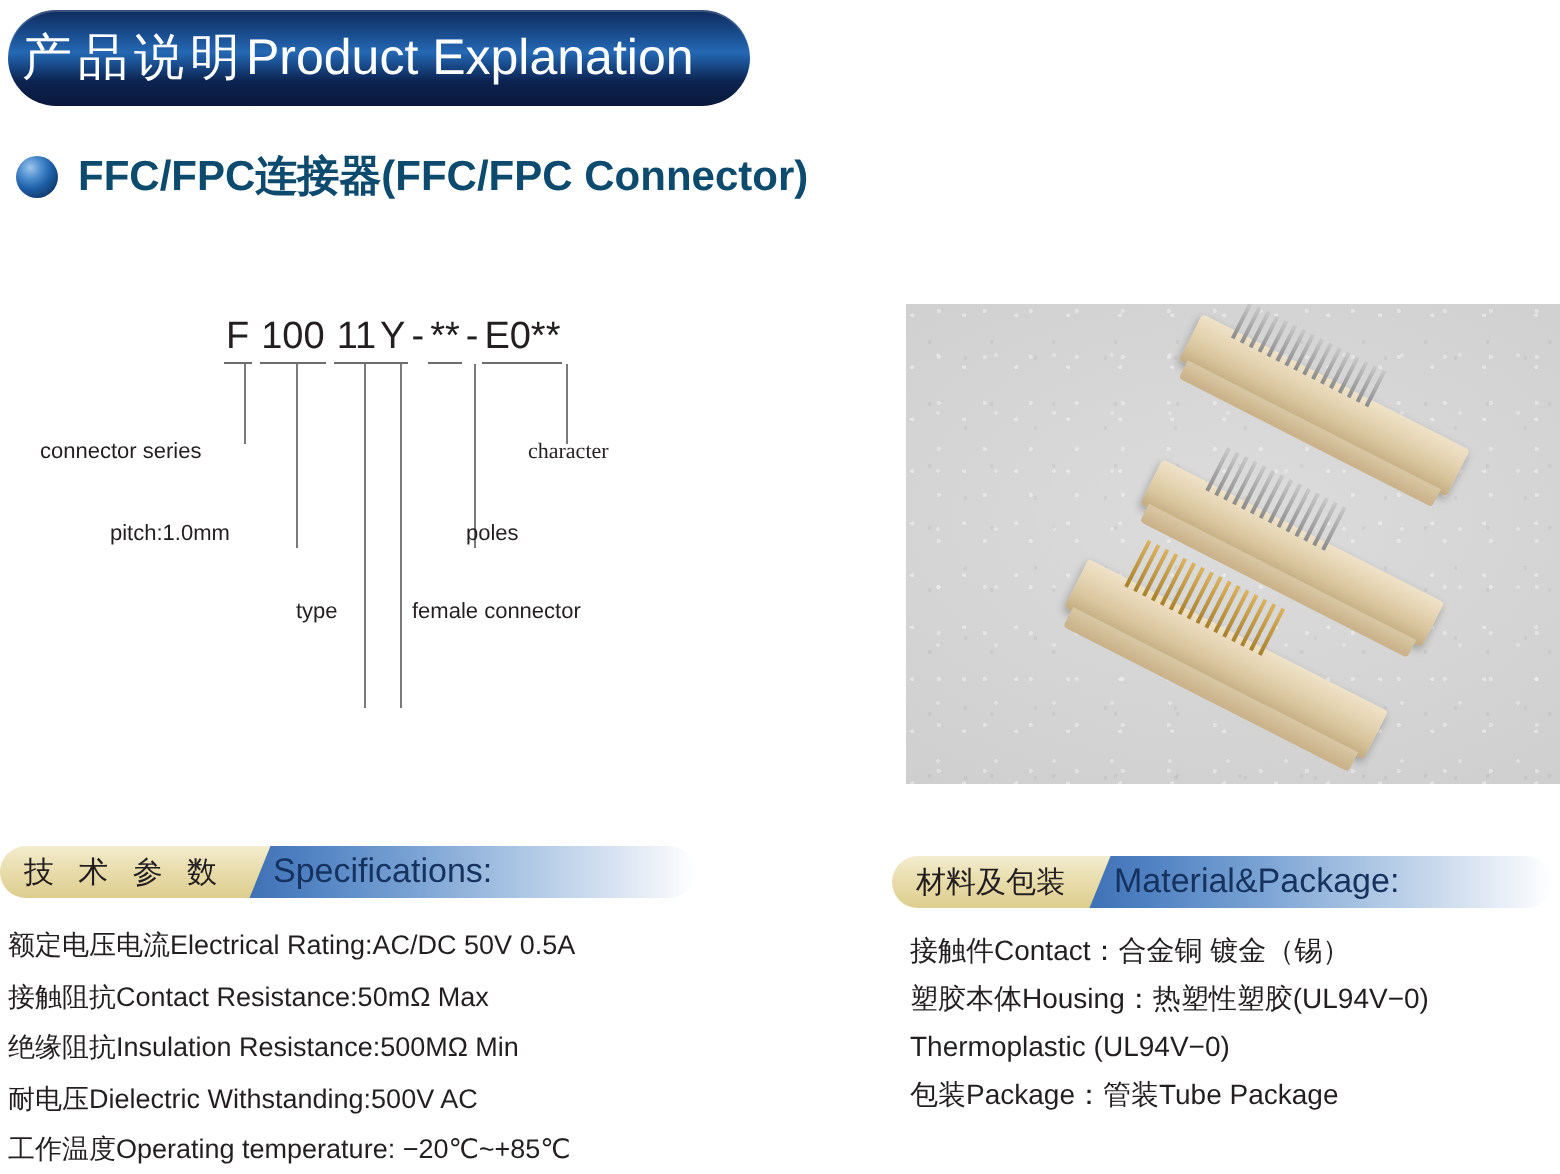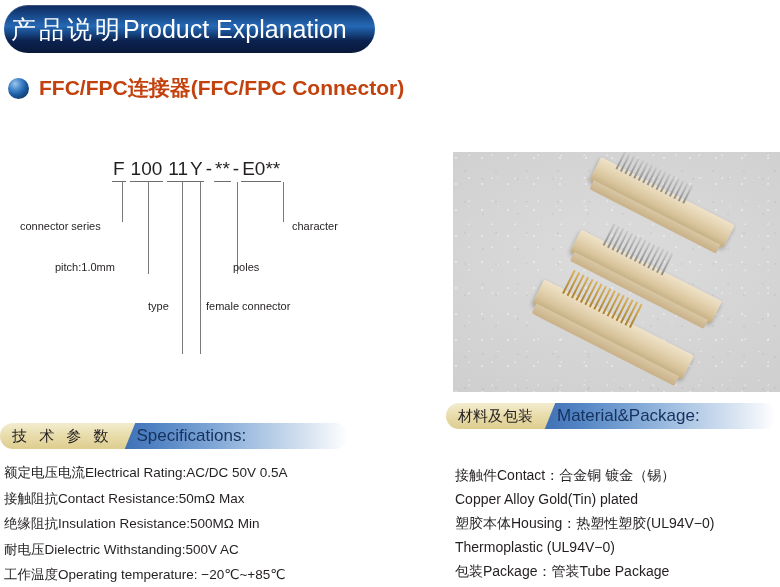--- a/index.html
+++ b/index.html
@@ -79,21 +79,21 @@
       radial-gradient(circle at 34% 28%,
         #9fc6ea 0%,
         #4f8fd0 26%,
         #1d5fa6 52%,
         #123f73 76%,
         #0a2347 100%);
     flex: 0 0 auto;
   }
   .section-title-text {
     margin-left: 10px;
-    color: #c2410c;
+    color: #0c4a6e;
     font-size: 21px;
     font-weight: bold;
     white-space: nowrap;
   }
 
   
   .diagram {
     position: absolute;
     left: 0px;
     top: 120px;
@@ -278,21 +278,21 @@
   <div class="lead" style="left:182px; top:62px; height:172px;"></div>
   <div class="lead" style="left:200px; top:62px; height:172px;"></div>
   <div class="lead" style="left:237px; top:62px; height:92px;"></div>
   <div class="lead" style="left:283px; top:62px; height:40px;"></div>
 
   <div class="dlabel" style="left:20px; top:100px;">connector series</div>
   <div class="dlabel" style="left:55px; top:141px;">pitch:1.0mm</div>
   <div class="dlabel" style="left:148px; top:180px;">type</div>
   <div class="dlabel" style="left:206px; top:180px;">female connector</div>
   <div class="dlabel" style="left:233px; top:141px;">poles</div>
-  <div class="dlabel" style="left:292px; top:100px;">character</div>
+  <div class="dlabel" style="left:264px; top:100px;font-family:Liberation Serif, serif;">character</div>
 </div>
 
 <div class="photo">
   <div class="grain"></div>
 
   <div class="conn" style="left:130px; top:25px; width:160px; height:70px; transform:rotate(27deg);">
     <div class="conn-body" style="left:0; top:14px; width:150px; height:26px;"></div>
     <div class="conn-face" style="left:4px; top:38px; width:142px; height:10px; border-radius:0 0 2px 2px;"></div>
     <div class="pinrow" style="left:18px; top:-2px; height:20px;">
       <div class="pin" style="height:20px;"></div>
@@ -366,25 +366,24 @@
 </div>
 
 <div class="spec-list" style="left:4px; top:466px;">
   <div class="spec-line">额定电压电流Electrical Rating:AC/DC 50V 0.5A</div>
   <div class="spec-line">接触阻抗Contact Resistance:50mΩ Max</div>
   <div class="spec-line">绝缘阻抗Insulation Resistance:500MΩ Min</div>
   <div class="spec-line">耐电压Dielectric Withstanding:500V AC</div>
   <div class="spec-line">工作温度Operating temperature: −20℃~+85℃</div>
 </div>
 
-<div class="hdr" style="left:446px; top:403px; width:330px;">
+<div class="hdr" style="left:446px; top:428px; width:330px;">
   <div class="hdr-cn">材料及包装</div>
   <div class="hdr-skew"></div>
   <div class="hdr-en">Material&amp;Package:</div>
 </div>
 
 <div class="mat-list" style="left:455px; top:468px;">
   <div class="mat-line">接触件Contact：合金铜 镀金（锡）</div>
-  <div class="mat-line">Copper Alloy Gold(Tin) plated</div>
   <div class="mat-line">塑胶本体Housing：热塑性塑胶(UL94V−0)</div>
   <div class="mat-line">Thermoplastic (UL94V−0)</div>
   <div class="mat-line">包装Package：管装Tube Package</div>
 </div>
 
 </body></html>

